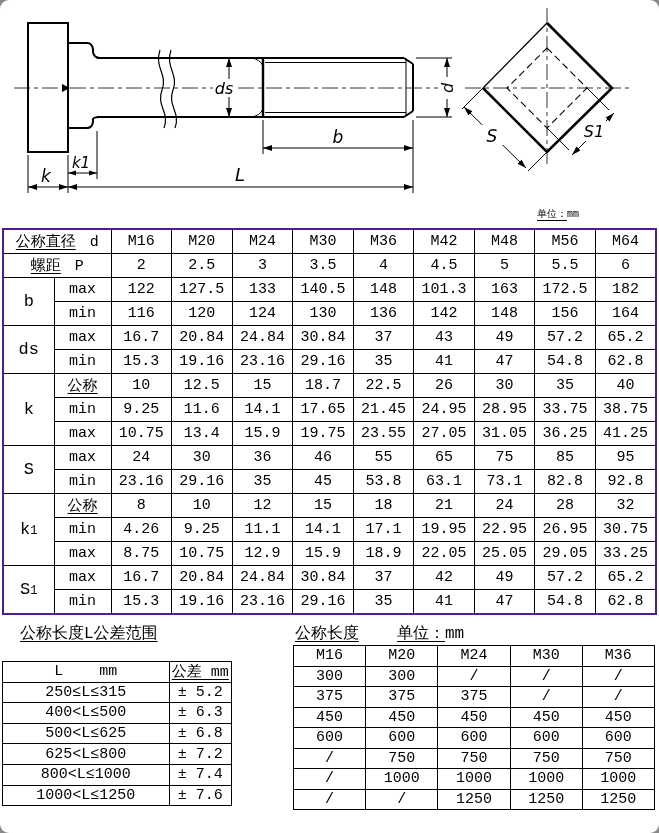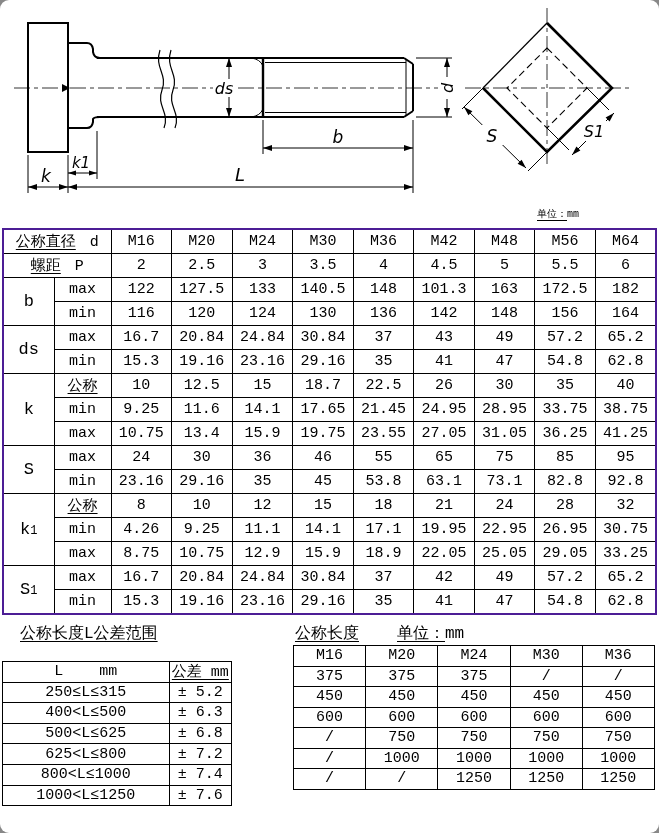--- a/index.html
+++ b/index.html
@@ -372,20 +372,27 @@
         <col style="width:71.6px">
       </colgroup>
     <tbody id="len-tbody">
       <tr id="len-header-row">
           <td>M16</td>
           <td>M20</td>
           <td>M24</td>
           <td>M30</td>
           <td>M36</td>
         </tr>
+    <tr>
+          <td>300</td>
+          <td>300</td>
+          <td>/</td>
+          <td>/</td>
+          <td>/</td>
+        </tr>
         <tr>
           <td>375</td>
           <td>375</td>
           <td>375</td>
           <td>/</td>
           <td>/</td>
         </tr>
         <tr>
           <td>450</td>
           <td>450</td>

